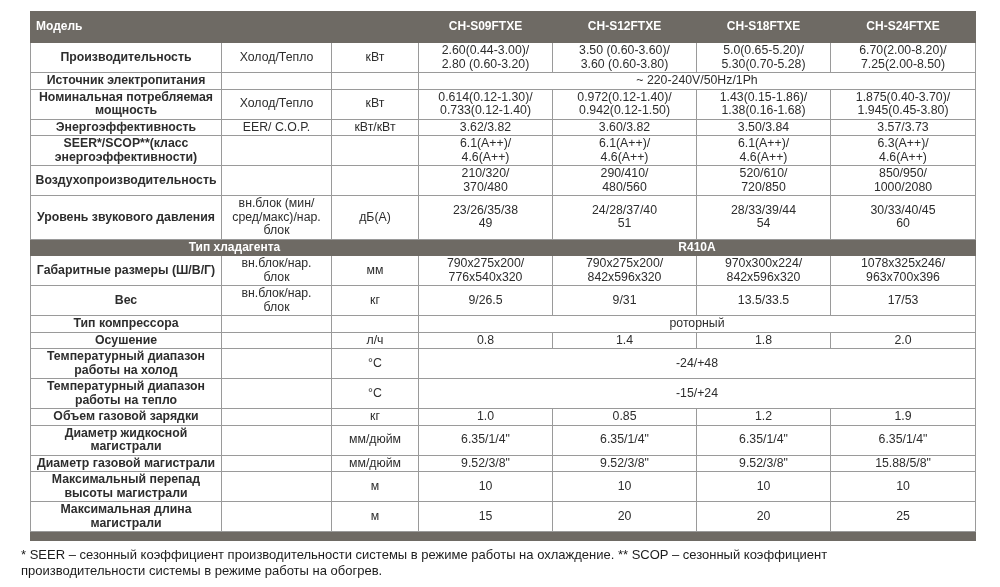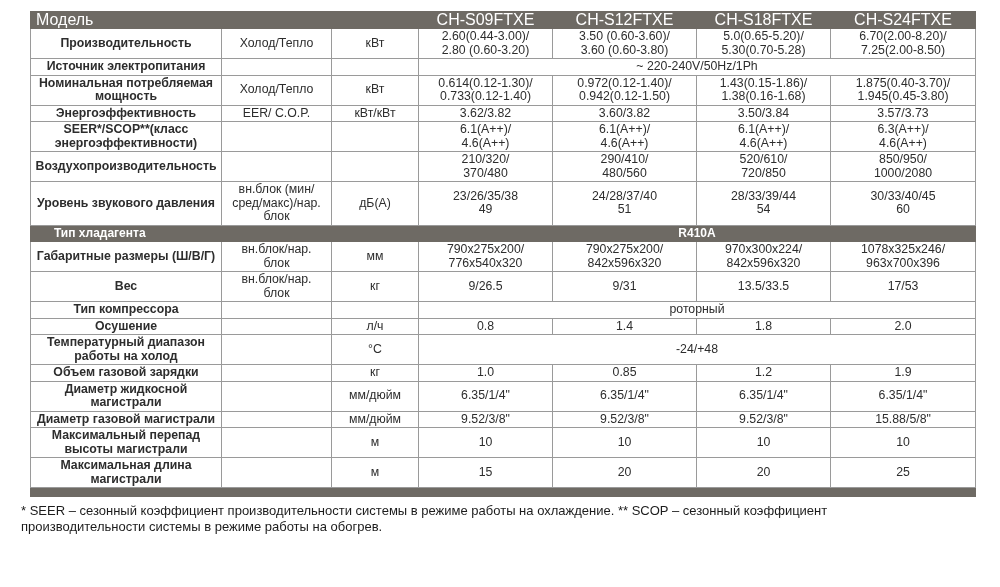--- a/index.html
+++ b/index.html
@@ -34,36 +34,36 @@
   }
   td.param{
     text-align:left;
     padding-left:5px;
     white-space:normal;
     font-weight:bold;
   }
   tr.head th{
     background:var(--header-bg);
     color:var(--header-text);
-    font-weight:normal;
-    font-size:16px;
+    font-weight:bold;
+    font-size:12px;
     border-color:var(--header-bg);
-    height:17px;
+    height:31px;
     white-space:nowrap;
   }
   tr.head th.model-label{text-align:left;padding-left:5px;}
   tr.section td{
     background:var(--header-bg);
     color:var(--header-text);
     font-weight:bold;
     font-size:12px;
     border-color:var(--header-bg);
     height:16px;
   }
-  tr.section td.section-label{text-align:left;padding-left:23px;}
+  tr.section td.section-label{text-align:center;padding-left:23px;}
   tr.bottom td{
     background:var(--header-bg);
     border-color:var(--header-bg);
     height:9px;
     padding:0;
   }
   .footnote{
     margin:6px 0 12px 21px;
     max-width:852px;
     font-size:13px;
@@ -219,20 +219,26 @@
           <td>1.8</td>
           <td>2.0</td>
         </tr>
         <tr>
           <td class="param">Температурный диапазон работы на холод</td>
           <td class="sub"></td>
           <td class="unit">°C</td>
           <td colspan="4">-24/+48</td>
         </tr>
         <tr>
+          <td class="param">Температурный диапазон работы на тепло</td>
+          <td class="sub"></td>
+          <td class="unit">°C</td>
+          <td colspan="4">-15/+24</td>
+        </tr>
+        <tr>
           <td class="param">Объем газовой зарядки</td>
           <td class="sub"></td>
           <td class="unit">кг</td>
           <td>1.0</td>
           <td>0.85</td>
           <td>1.2</td>
           <td>1.9</td>
         </tr>
         <tr>
           <td class="param">Диаметр жидкосной магистрали</td>

